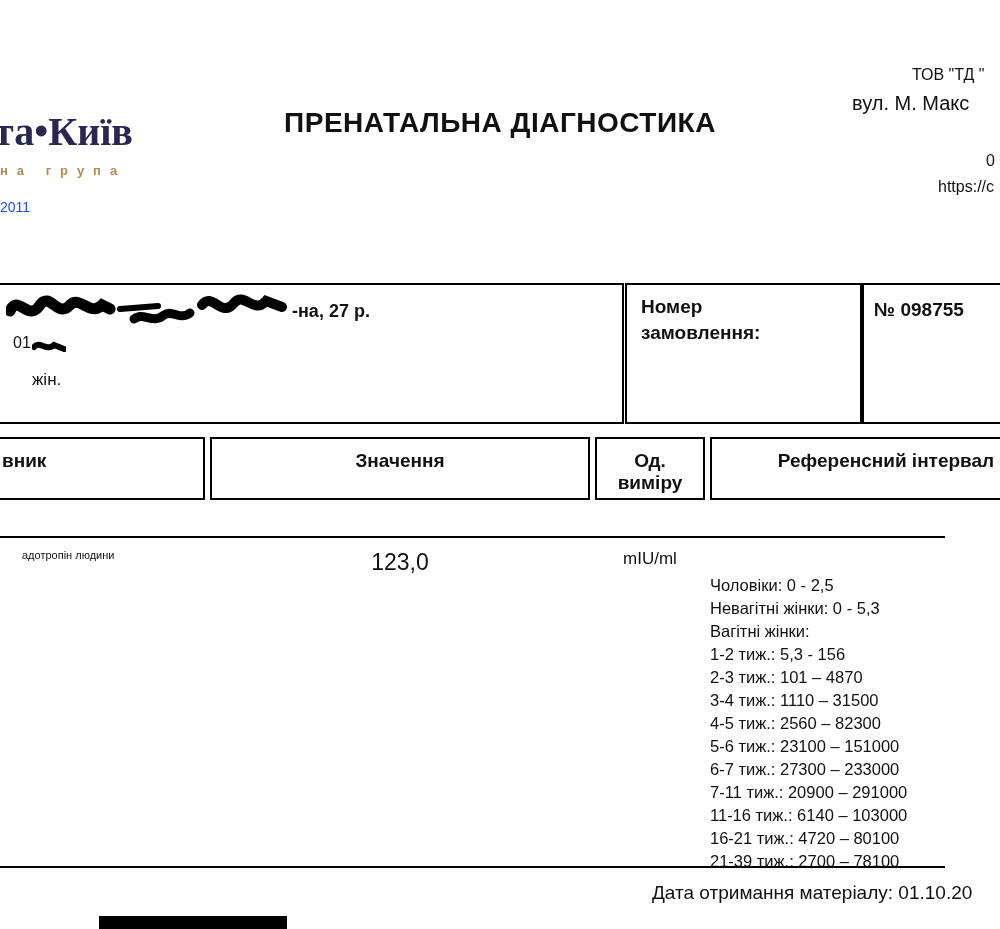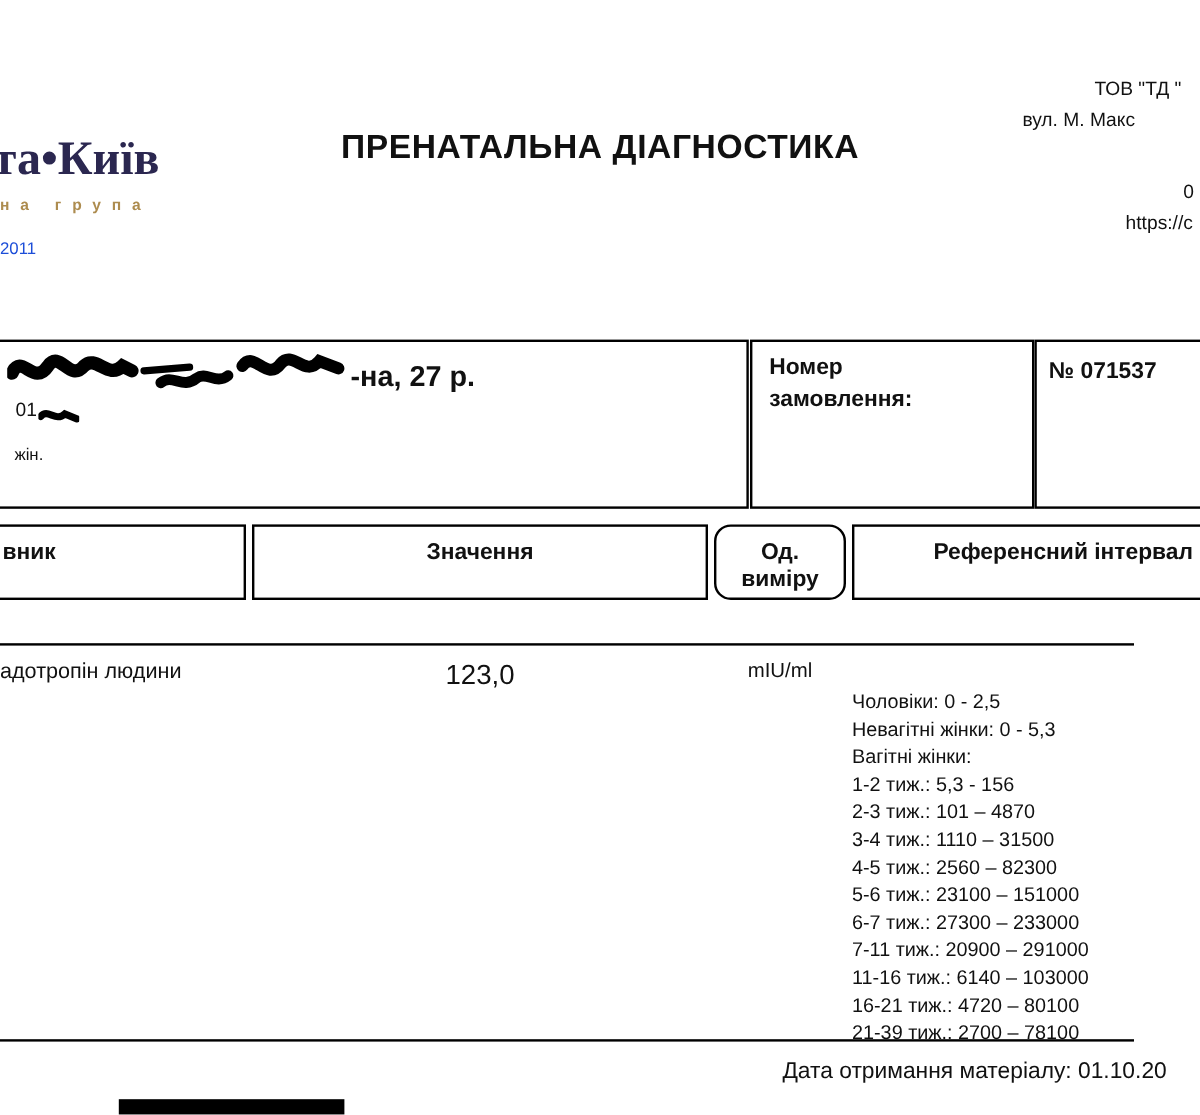--- a/index.html
+++ b/index.html
@@ -26,47 +26,47 @@
   }
   .logo-year{left:0px;top:199px;font-size:14px;color:#1d4ed8;}
   
   .doc-title{
     left:0;top:107px;width:1000px;text-align:center;
     font-size:28px;font-weight:700;letter-spacing:0.5px;
     white-space:nowrap;
   }
   
   .co1{left:912px;top:66px;font-size:16px;white-space:nowrap;}
-  .co2{left:852px;top:92px;font-size:16px;white-space:nowrap;}
+  .co2{left:852px;top:92px;font-size:20px;white-space:nowrap;}
   .co3{left:986px;top:152px;font-size:16px;white-space:nowrap;}
   .co4{left:938px;top:178px;font-size:16px;white-space:nowrap;}
   
   .box{border:2px solid #000;background:#fff;}
   .patient-box{left:-22px;top:283px;width:642px;height:137px;}
   .order-label-box{left:625px;top:283px;width:233px;height:137px;}
   .order-number-box{left:862px;top:283px;width:210px;height:137px;}
-  .patient-name{left:292px;top:301px;font-size:24px;font-weight:700;white-space:nowrap;}
+  .patient-name{left:292px;top:301px;font-size:18px;font-weight:700;white-space:nowrap;}
   .patient-id{left:13px;top:334px;font-size:16px;white-space:nowrap;}
-  .patient-sex{left:12px;top:370px;font-size:14px;white-space:nowrap;}
+  .patient-sex{left:32px;top:370px;font-size:17px;white-space:nowrap;}
   .order-label{left:641px;top:294px;width:180px;font-size:19px;font-weight:700;line-height:26px;}
   .order-number{left:874px;top:299px;font-size:19px;font-weight:700;white-space:nowrap;}
   
   .hbox{top:437px;height:63px;display:flex;justify-content:center;align-items:flex-start;padding-top:11px;box-sizing:border-box;}
   .hbox1{left:-22px;width:227px;}
   .hbox2{left:210px;width:380px;}
-  .hbox3{left:595px;width:110px;border-radius:14px;}
+  .hbox3{left:595px;width:110px;}
   .hbox4{left:710px;width:352px;}
   .htext{font-size:19px;font-weight:700;text-align:center;}
   .hunit{width:80px;}
   .hparam{position:absolute;left:22px;top:11px;}
   
   .rule-top{left:0;top:536px;width:945px;height:2px;background:#000;}
   .rule-bottom{left:0;top:866px;width:945px;height:2px;background:#000;}
   
-  .row-parameter{left:0px;top:549px;font-size:18px;white-space:nowrap;}
+  .row-parameter{left:0px;top:549px;font-size:11px;white-space:nowrap;padding-left:22px;}
   .row-value{left:210px;top:549px;width:380px;text-align:center;font-size:23px;}
   .row-unit{left:595px;top:549px;width:110px;text-align:center;font-size:17px;}
   .ref-list{left:710px;top:546px;font-size:16.5px;line-height:23px;white-space:nowrap;margin-top:28px;}
   
   .date-received{left:652px;top:882px;font-size:19px;white-space:nowrap;}
   .bottom-bar{left:99px;top:916px;width:188px;height:13px;background:#000;}
   
   .scribble1{left:6px;top:287px;width:284px;height:44px;}
   .scribble2{left:32px;top:338px;width:34px;height:18px;}
   svg path{stroke:#000;fill:none;stroke-linecap:round;}
@@ -98,21 +98,21 @@
     <path d="M196,18 C206,4 216,32 228,16 C238,4 248,28 260,14 L276,20" stroke-width="10"></path>
   </svg>
   <svg class="abs scribble2" viewBox="0 0 34 18">
     <path d="M2,9 C8,2 14,14 22,7 L32,11" stroke-width="6"></path>
   </svg>
 
   <div class="abs patient-name">-на, 27 р.</div>
   <div class="abs patient-id">01</div>
   <div class="abs patient-sex">жін.</div>
   <div class="abs order-label">Номер замовлення:</div>
-  <div class="abs order-number">№ 071537</div>
+  <div class="abs order-number">№ 098755</div>
 
   <div class="abs box hbox hbox1">
     <span class="htext hparam">вник</span>
   </div>
   <div class="abs box hbox hbox2">
     <span class="htext">Значення</span>
   </div>
   <div class="abs box hbox hbox3">
     <span class="htext hunit">Од. виміру</span>
   </div>

